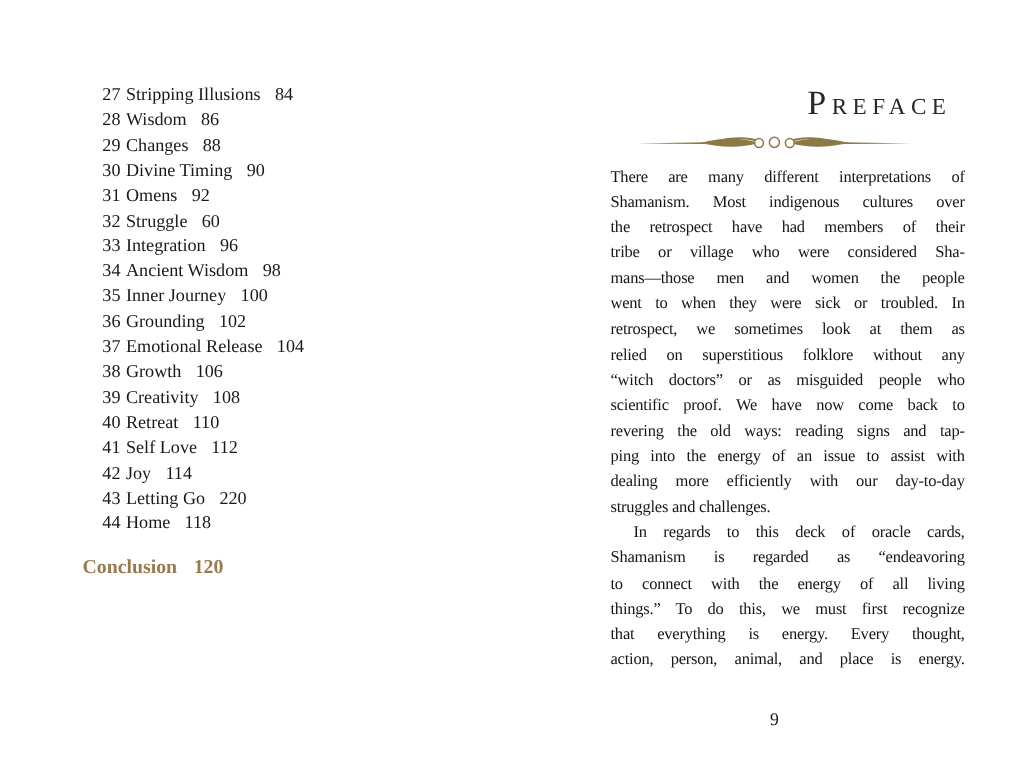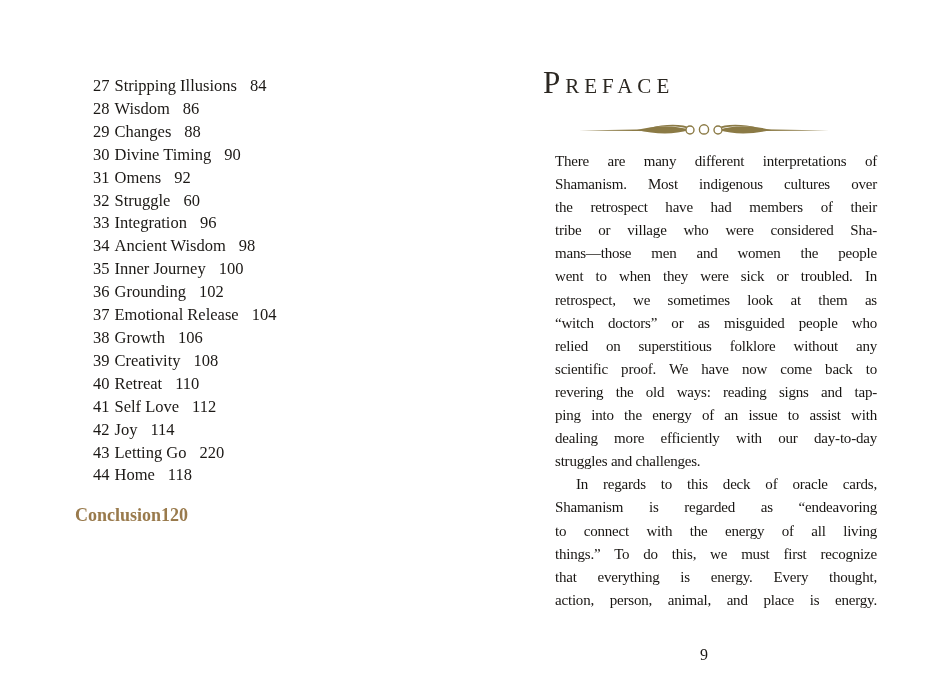--- a/index.html
+++ b/index.html
@@ -12,25 +12,25 @@
     position: absolute; left: 93px; top: 75px;
     font-size: 16.5px; line-height: 22.9px; color: #1b1815;
   }
   .toc-row { white-space: nowrap; }
   .toc-num { margin-right: 5px; }
   .toc-page { margin-left: 13px; margin-top: 15px; }
   .conclusion {
     position: absolute; left: 75px; top: 505px;
     font-size: 18px; font-weight: bold;
   }
-  .conclusion .page-ref { }
+  .conclusion .page-ref { margin-left: 15px; }
   
   .pg-title {
-    position: absolute; left: 543px; top: 65px; width: 322px;
-    text-align: left; color: #2b2721; font-size: 21px; letter-spacing: 5px;
+    position: absolute; left: 543px; top: 76px; width: 322px;
+    text-align: right; color: #2b2721; font-size: 21px; letter-spacing: 5px;
   }
   .pg-title .cap { font-size: 31px; }
   .ornament-wrap { position: absolute; left: 543px; top: 121px; width: 322px; text-align: center; }
   .ornament-wrap svg { display: inline-block; vertical-align: top; }
   .preface {
     position: absolute; left: 555px; top: 150px; width: 322px;
     font-size: 15px; line-height: 23.1px; letter-spacing: -0.2px; color: #181512;
   }
   .pline { text-align: justify; text-align-last: justify; }
   .pline.end { text-align-last: left; }
@@ -91,22 +91,22 @@
     </div>
 
     <div class="preface" id="preface-body">
         <div class="pline">There are many different interpretations of</div>
         <div class="pline">Shamanism. Most indigenous cultures over</div>
         <div class="pline">the retrospect have had members of their</div>
         <div class="pline">tribe or village who were considered Sha-</div>
         <div class="pline">mans—those men and women the people</div>
         <div class="pline">went to when they were sick or troubled. In</div>
         <div class="pline">retrospect, we sometimes look at them as</div>
+        <div class="pline">relied on superstitious folklore without any</div>
         <div class="pline">“witch doctors” or as misguided people who</div>
-        <div class="pline">relied on superstitious folklore without any</div>
         <div class="pline">scientific proof. We have now come back to</div>
         <div class="pline">revering the old ways: reading signs and tap-</div>
         <div class="pline">ping into the energy of an issue to assist with</div>
         <div class="pline">dealing more efficiently with our day-to-day</div>
         <div class="pline end">struggles and challenges.</div>
         <div class="pline indent">In regards to this deck of oracle cards,</div>
         <div class="pline">Shamanism is regarded as “endeavoring</div>
         <div class="pline">to connect with the energy of all living</div>
         <div class="pline">things.” To do this, we must first recognize</div>
         <div class="pline">that everything is energy. Every thought,</div>

